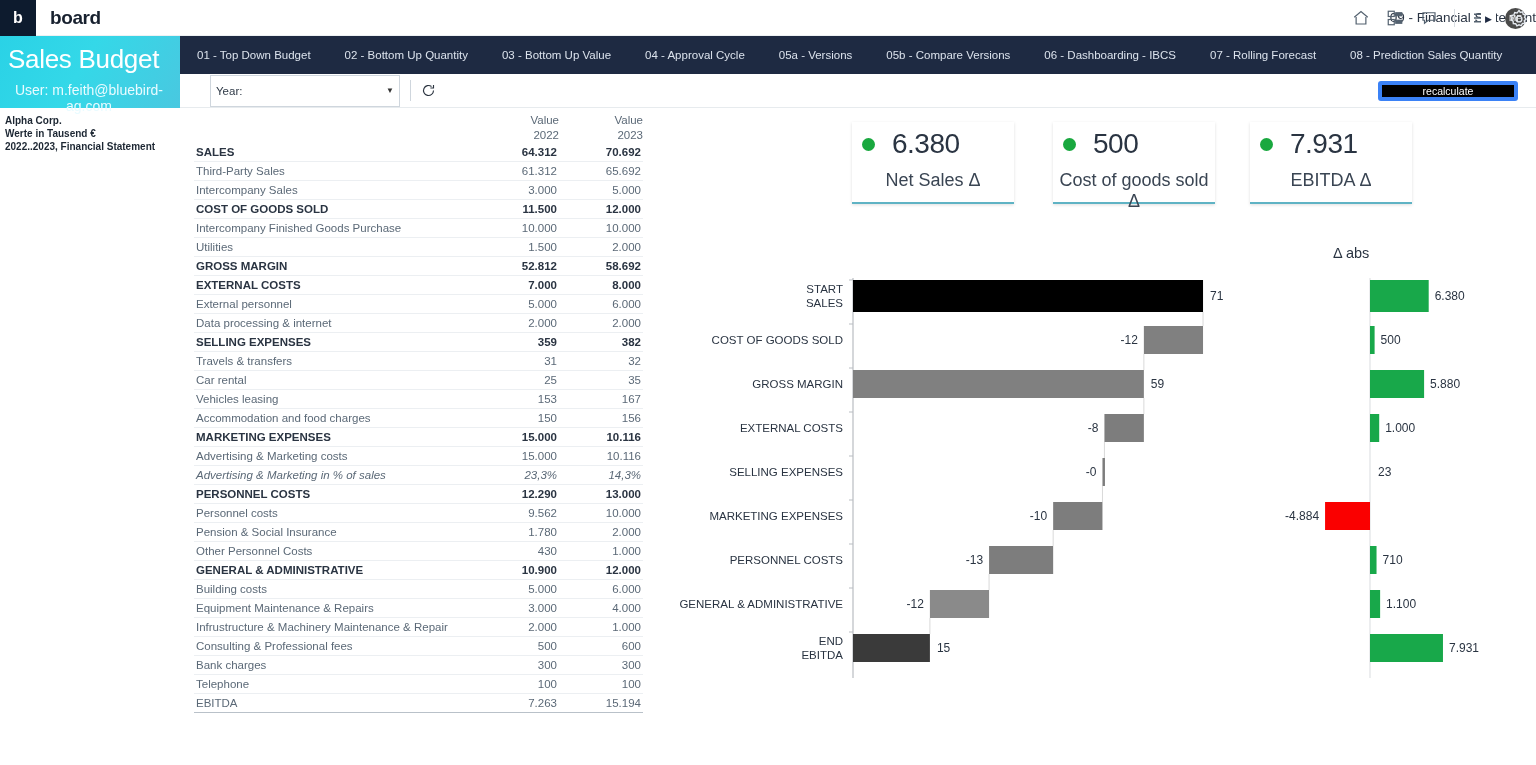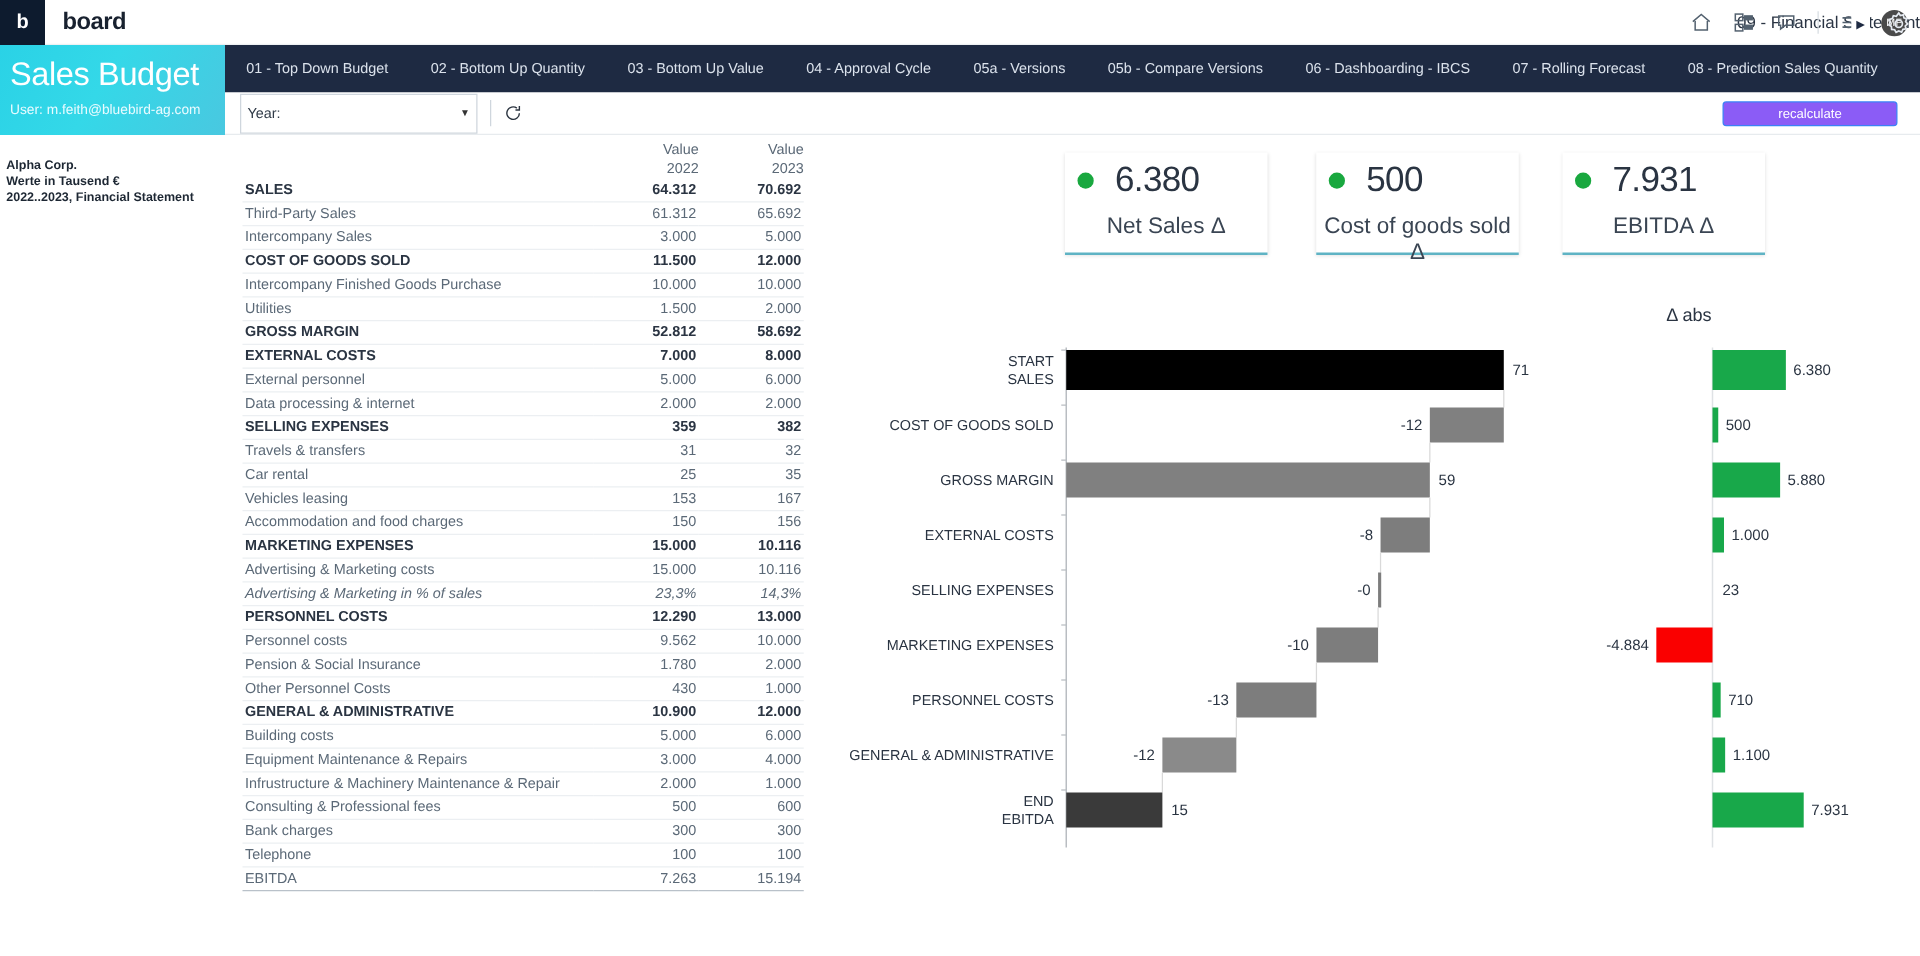--- a/index.html
+++ b/index.html
@@ -45,21 +45,21 @@
   
   .cyan-panel {
     position:absolute; left:0; top:36px; width:180px; height:72px;
     background:linear-gradient(120deg,#2ad2e6 0%,#34d8e8 45%,#49c8e0 100%);
     padding:6px 10px 0 8px;
   }
   .cyan-title {
     font-size:26px; color:#ffffff; font-weight:400; line-height:34px;
     letter-spacing:-0.3px;
   }
-  .cyan-user { font-size:11px; color:#e9fbff; margin-top:6px; }
+  .cyan-user { font-size:14px; color:#e9fbff; margin-top:6px;text-align:center; }
 
   
   .navbar {
     position:absolute; left:180px; top:36px; width:1356px; height:38px;
     background:#1e2a42; display:flex; align-items:center;
     overflow:hidden; white-space:nowrap;
   }
   .navtab {
     color:#dbe2ec; font-size:11.5px; padding:0 17px; line-height:38px;
     cursor:pointer; flex:0 0 auto;
@@ -77,37 +77,37 @@
 
   
   .toolbar {
     position:absolute; left:180px; top:74px; width:1356px; height:34px;
     background:#ffffff; border-bottom:1px solid #e7ebee;
     display:flex; align-items:center; padding-left:12px;
   }
   .select-box {
     width:190px; height:32px; border:1px solid #cfd6dd; background:#fff;
     display:flex; align-items:center; padding:0 5px;
-    font-size:11.5px; color:#2f3a47; cursor:pointer; position:relative;
+    font-size:11.5px; color:#2f3a47; cursor:pointer; position:relative;margin-left:18px;
   }
   .select-caret {
     position:absolute; right:5px; font-size:8px; color:#333;
   }
   .tb-sep { width:1px; height:21px; background:#cfd6dd; margin:0 10px; }
   .tb-refresh { width:15px; height:15px; color:#2b3440; cursor:pointer; }
   .recalc-btn {
     position:absolute; right:18px; width:140px; height:20px;
-    background:#8b5cf6; color:#ffffff; font-size:10.5px;
-    border:1px solid #3b82f6; border-radius:3px;
+    background:#000000; color:#ffffff; font-size:10.5px;
+    border:4px solid #3b82f6; border-radius:3px;
     display:flex; align-items:center; justify-content:center; cursor:pointer;
   }
 
   
   .left-caption {
-    position:absolute; left:5px; top:126px; width:175px;
+    position:absolute; left:5px; top:114px; width:175px;
     font-size:10px; color:#1d2733; line-height:13.2px; font-weight:700;
   }
 
   
   .tbl-wrap { position:absolute; left:194px; top:113px; width:449px; }
   table.fin { border-collapse:collapse; width:449px; }
   table.fin td, table.fin th { padding:0; }
   .hdr-cell {
     font-size:11.5px; color:#5b6977; font-weight:400; text-align:right;
     padding-bottom:1px; line-height:15px; vertical-align:top;

